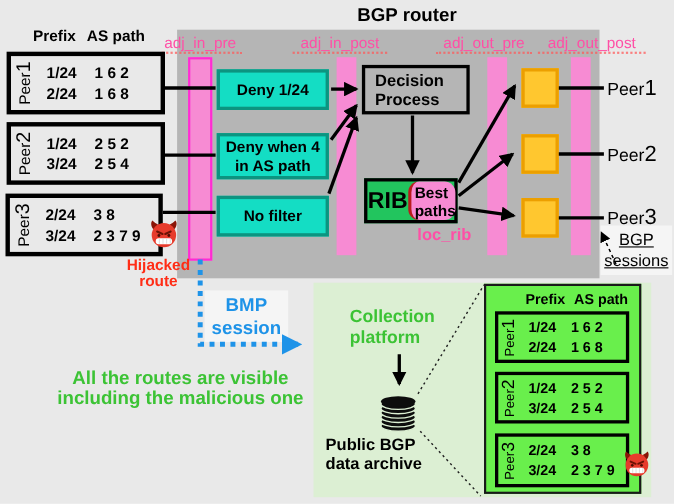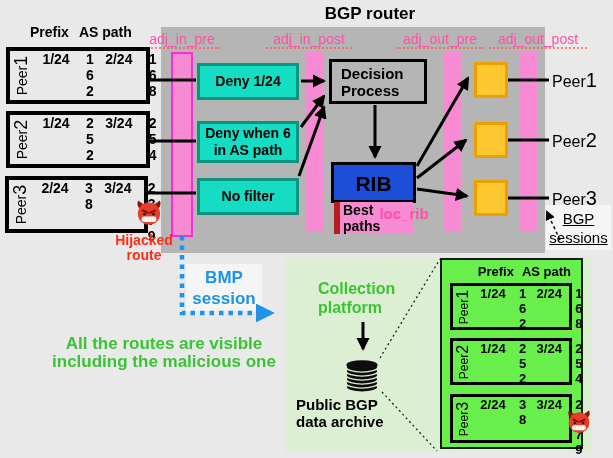--- a/index.html
+++ b/index.html
@@ -17,37 +17,37 @@
   .bar-outlined { border:2px solid #ff2bd3; }
 
   .filter-box { left:197px; width:102px; background:#14ddc4; border:3px solid #0c9480;
                 color:#000; font-size:14px; font-weight:bold; display:flex; align-items:center;
                 justify-content:center; text-align:center; line-height:17px; box-sizing:border-box; }
 
   .dp-box { left:329px; top:59px; width:98px; height:45px; background:#b5b5b5; border:3px solid #000;
             box-sizing:border-box; display:flex; flex-direction:column; justify-content:center;
             padding-left:9px; font-size:15px; font-weight:bold; line-height:17px; color:#000; }
 
-  .rib-box { left:331px; top:162px; width:85px; height:41px; background:#1d4ed8; border:3px solid #000;
-             box-sizing:border-box; display:flex;flex-direction:column; }
+  .rib-box { left:331px; top:162px; width:85px; height:41px; background:#22c55e; border:3px solid #000;
+             box-sizing:border-box; display:flex; }
   .rib-label { flex:0 0 37px; display:flex; align-items:center; justify-content:center;
                font-size:21px; font-weight:bold; color:#000; }
-  .best-paths { flex:1; background:#f78bd3; border-left:6px solid #b91c1c; display:flex; flex-direction:column;
-                justify-content:center; padding-left:3px; font-size:14px; font-weight:bold; line-height:16px; color:#000; }
+  .best-paths { flex:1; background:#f78bd3; border-left:3px solid #b91c1c; display:flex; flex-direction:column;
+                justify-content:center; padding-left:3px; font-size:14px; font-weight:bold; line-height:16px; color:#000;border-radius:10px; }
   .locrib { left:375px; top:205px; width:58px; text-align:center; font-size:15px; font-weight:bold; color:#ff4fa6; }
 
   .orange-box { left:474px; width:34px; height:36px; background:#ffc72f; border:3px solid #ec9f00; box-sizing:border-box; }
 
   
   .thead { display:flex; font-size:14px; font-weight:bold; color:#000; }
   .ptable { border:4px solid #000; display:flex; background:transparent; box-sizing:border-box; }
   .rotcell { width:24px; display:flex; align-items:center; justify-content:center; }
   .rotlbl { transform:rotate(-90deg); white-space:nowrap; font-size:14px; color:#000; }
   .rotlbl .num { font-size:18px; }
-  .prow-wrap { flex:1; display:flex; flex-direction:row; justify-content:center; gap:3px; }
+  .prow-wrap { flex:1; display:flex; flex-direction:column; justify-content:center; gap:3px; }
   .prow { display:flex; font-size:14px; font-weight:bold; color:#000; }
   .prow .pfx { width:44px; text-align:center; }
   .prow .asp { flex:1; padding-left:8px; }
 
   
   .peer-out { font-size:16px; color:#000; white-space:nowrap; }
   .peer-out .num { font-size:20px; }
 
   .white-chip { background:#f5f5f5; }
   .bmp-text { color:#1e93e8; font-size:17px; font-weight:bold; text-align:center; line-height:21px; }
@@ -85,21 +85,21 @@
   <div class="abs bar" style="left:306px;top:52px;width:18px;height:180px;"></div>
   <div class="abs bar" style="left:443px;top:52px;width:18px;height:180px;"></div>
   <div class="abs bar" style="left:519px;top:52px;width:18px;height:180px;"></div>
 
   <div class="abs col-label" style="left:144px;top:32px;width:76px;">adj_in_pre</div>
   <div class="abs col-label" style="left:266px;top:32px;width:86px;">adj_in_post</div>
   <div class="abs col-label" style="left:396px;top:32px;width:88px;">adj_out_pre</div>
   <div class="abs col-label" style="left:489px;top:32px;width:98px;">adj_out_post</div>
 
   <div class="abs filter-box" style="top:63px;height:37px;">Deny 1/24</div>
-  <div class="abs filter-box" style="top:121px;height:42px;">Deny when 6 in AS path</div>
+  <div class="abs filter-box" style="top:121px;height:42px;">Deny when 4 in AS path</div>
   <div class="abs dp-box">
     <span>Decision</span>
     <span>Process</span>
   </div>
 
   <div class="abs filter-box" style="top:178px;height:37px;">No filter</div>
 
   <div class="abs rib-box">
     <div class="rib-label">RIB</div>
     <div class="best-paths">

